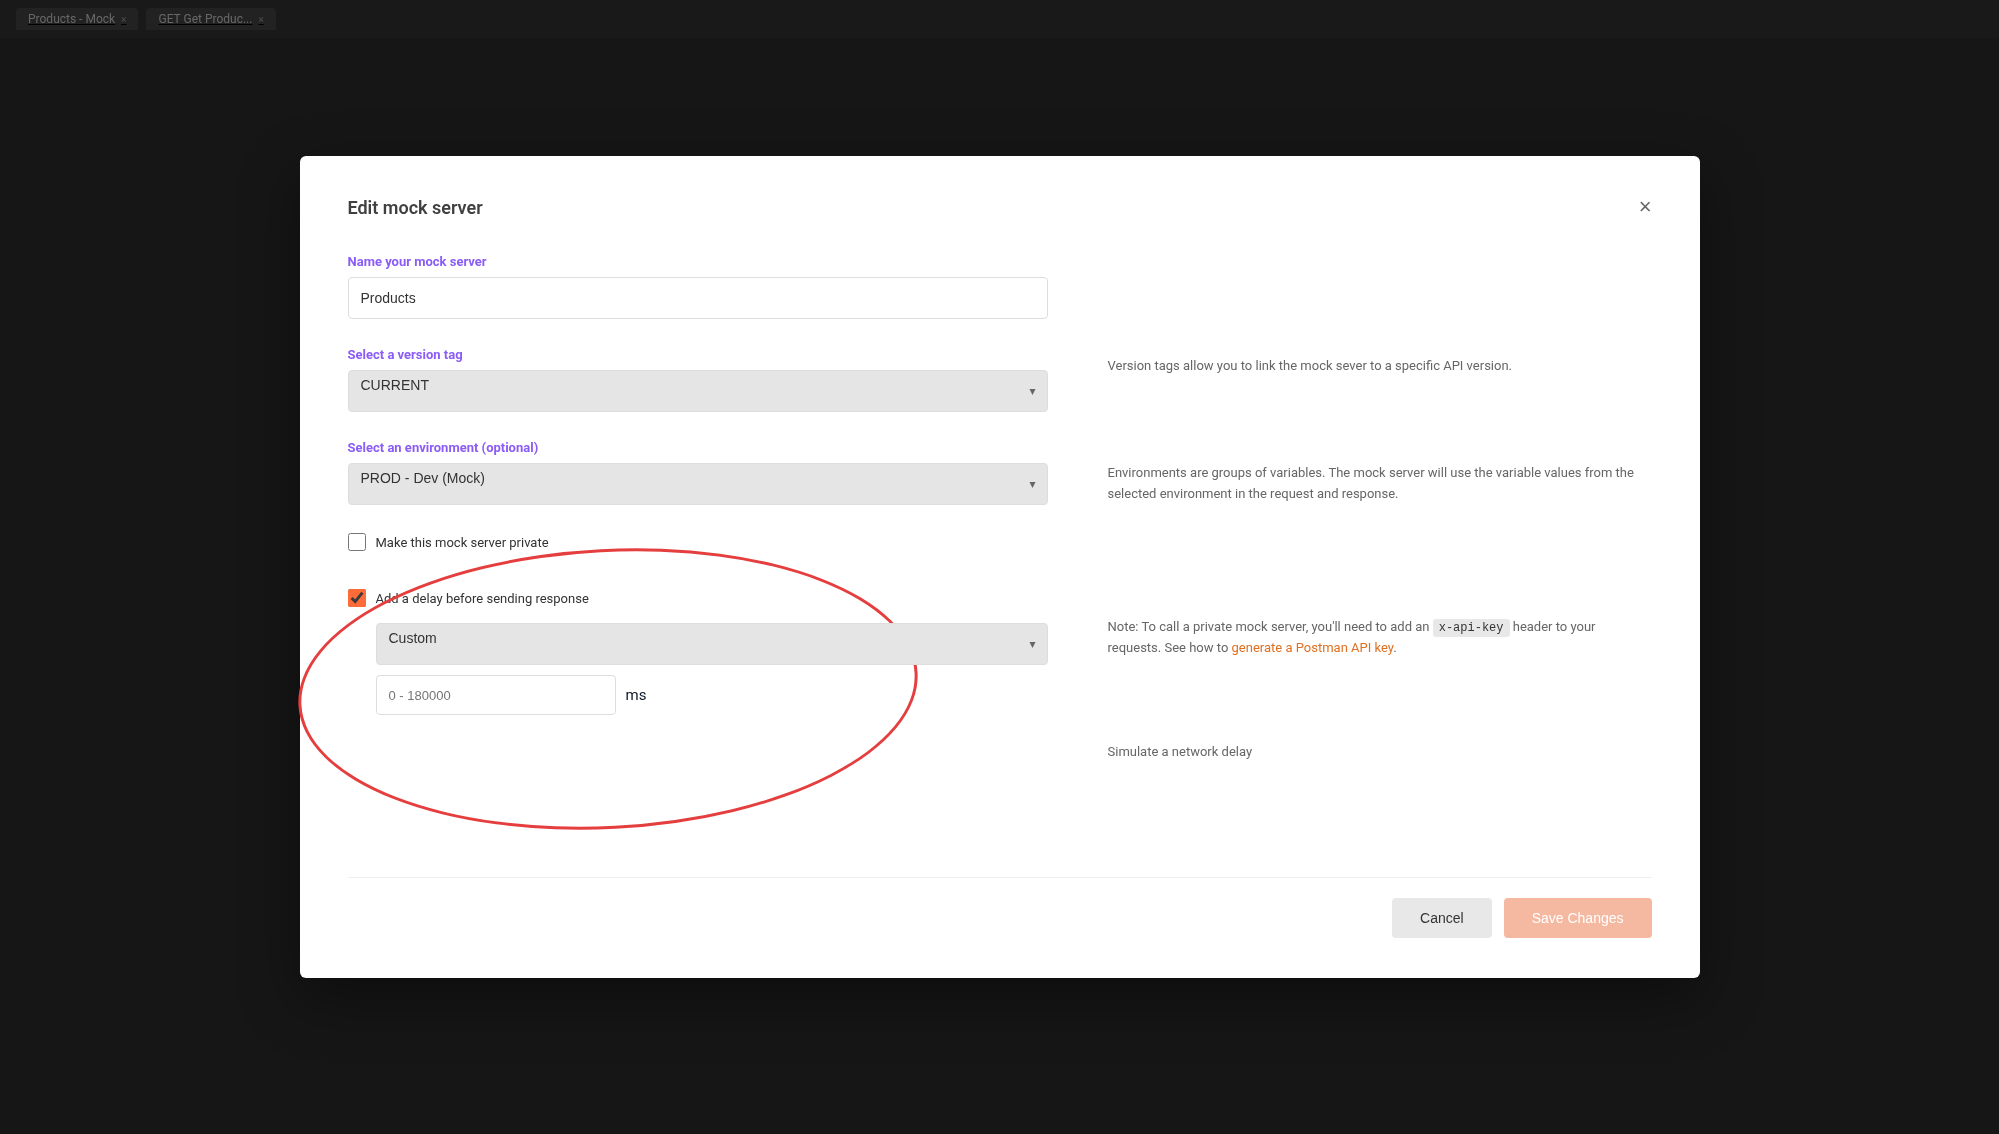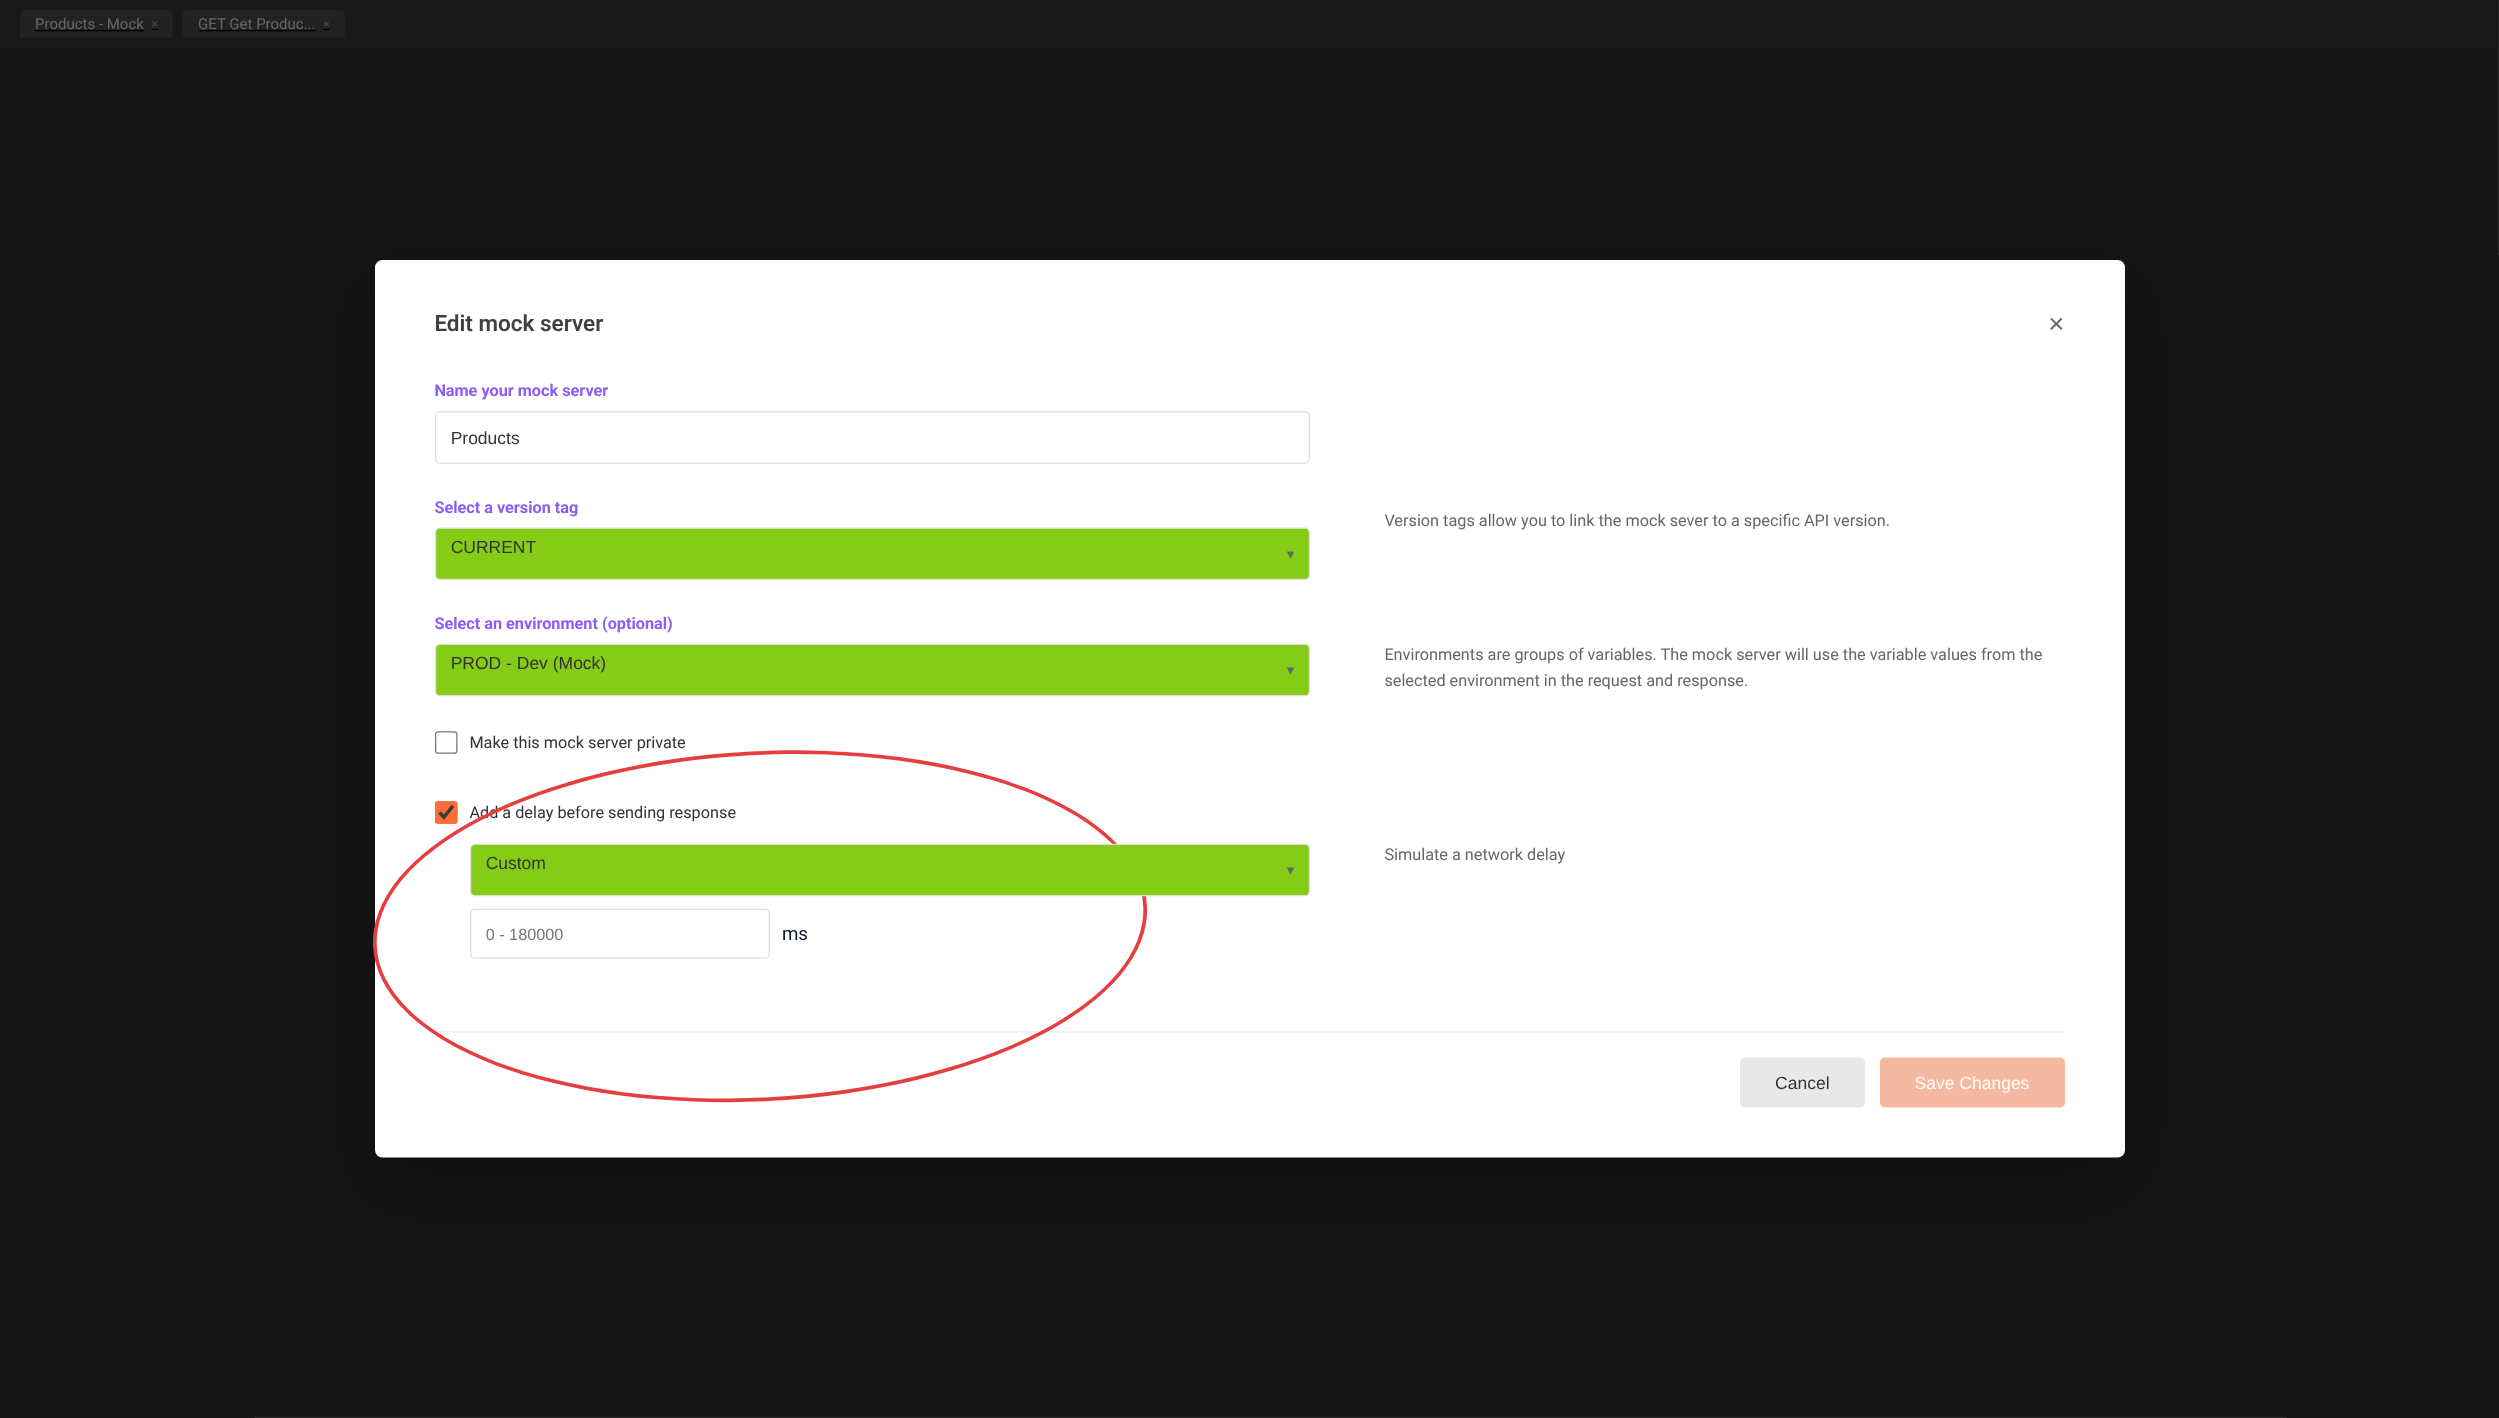--- a/index.html
+++ b/index.html
@@ -135,21 +135,21 @@
     }
 
     .form-select {
       width: 100%;
       height: 42px;
       border: 1px solid #ddd;
       border-radius: 4px;
       padding: 0 36px 12px 12px;
       font-size: 14px;
       color: #333;
-      background: #84cc16;
+      background: #e5e5e5;
       appearance: none;
       cursor: pointer;
       outline: none;
     }
 
     .select-arrow {
       position: absolute;
       right: 12px;
       top: 50%;
       transform: translateY(-50%);
@@ -377,20 +377,25 @@
       <div class="form-right">
 
         <div class="right-row" style="margin-top: 82px;">
           <p class="helper-text">Version tags allow you to link the mock sever to a specific API version.</p>
         </div>
 
         <div class="right-row right-row-env" style="margin-top: 12px;">
           <p class="helper-text">Environments are groups of variables. The mock server will use the variable values from the selected environment in the request and response.</p>
         </div>
 
+        <div class="right-row" style="margin-top: 24px;">
+          <p class="helper-text">
+            <span>Note: To call a private mock server, you'll need to add an </span><span class="code-inline">x-api-key</span><span> header to your requests. See how to </span><a href="#" class="link-text">generate a Postman API key</a><span>.</span>
+          </p>
+        </div>
 
         <div class="right-row" style="margin-top: 30px;">
           <p class="helper-text">Simulate a network delay</p>
         </div>
 
       </div>
     </div>
 
     <div class="modal-footer">
       <button class="btn-cancel">Cancel</button>

